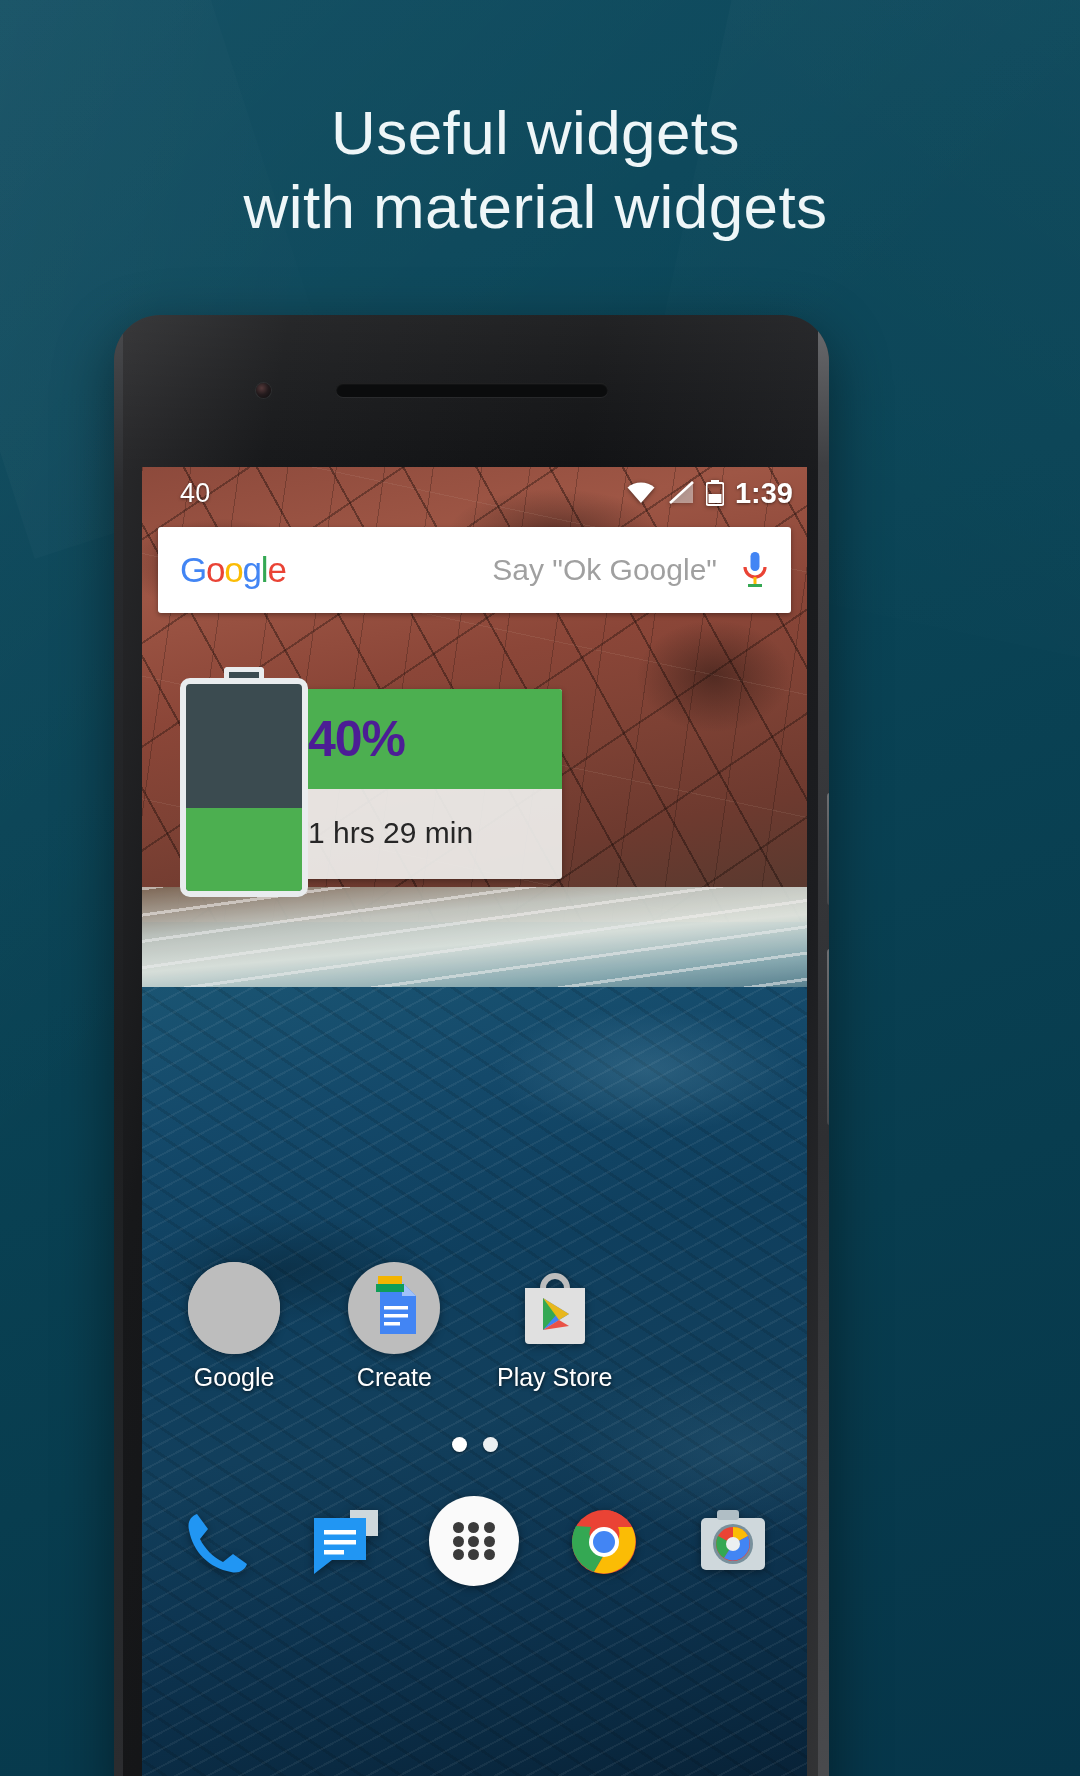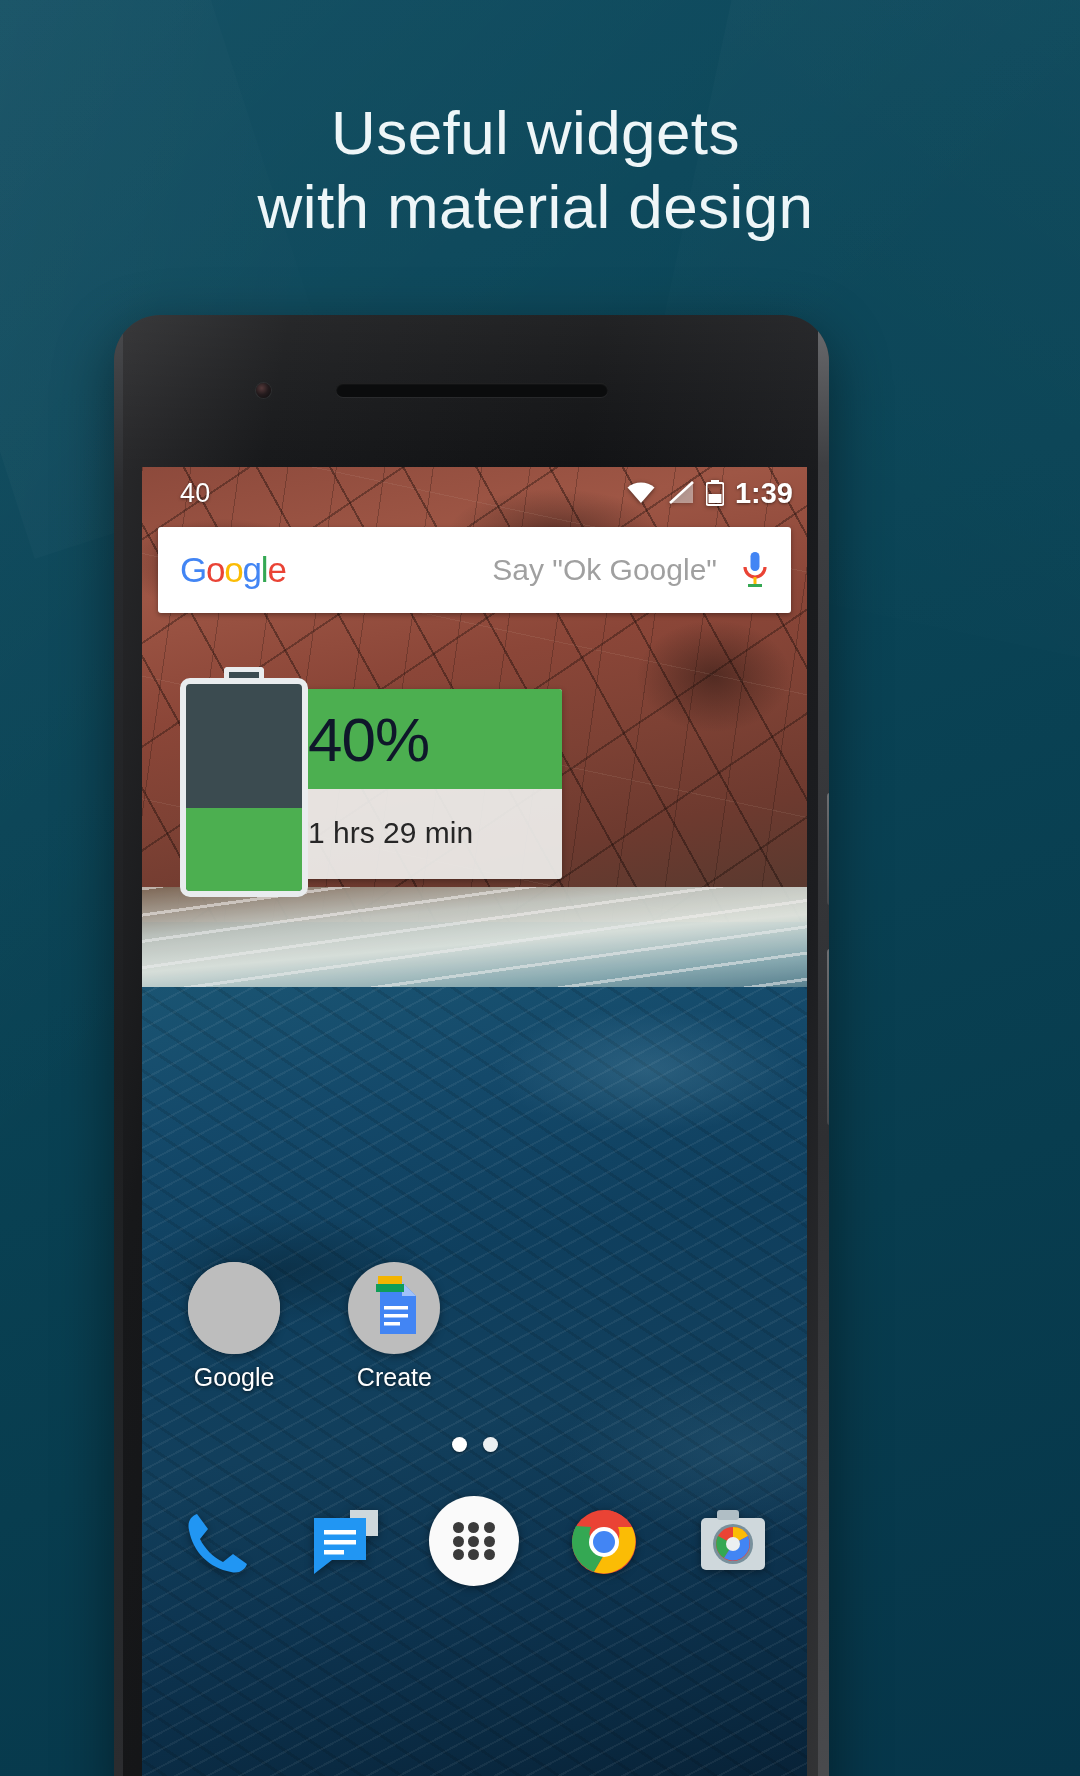--- a/index.html
+++ b/index.html
@@ -190,21 +190,21 @@
     position:absolute; left:110px; top:22px; width:272px; height:190px;
     background:rgba(240,240,238,0.92);
     border-radius:3px;
     box-shadow:0 2px 6px rgba(0,0,0,0.3);
     overflow:hidden;
   }
   .bw-head{
     height:100px; background:#4caf50;
     display:flex; align-items:center; padding-left:18px;
   }
-  .bw-pct{ color:#0f172a; font-size:62px; font-weight:400; letter-spacing:-1px; }
+  .bw-pct{ color:#4c1d95; font-size:50px; font-weight:700; letter-spacing:-1px; }
   .bw-sub{
     height:88px; display:flex; align-items:center; padding-left:18px;
     color:#262626; font-size:30px; font-weight:400;
   }
 
   
   #appgrid{
     position:absolute; left:0; right:0; top:795px; height:160px;
     z-index:4; display:flex; padding:0 12px;
   }
@@ -248,21 +248,21 @@
     position:absolute; width:11px; height:11px; border-radius:50%; background:#3b3b3b;
   }
 </style>
 </head>
 <body>
 
 <div id="backdrop"></div>
 
 <div id="headline">
   <span class="l">Useful widgets</span>
-  <span class="l">with material design</span>
+  <span class="l">with material widgets</span>
 </div>
 
 <div id="phone">
   <div class="phone-body">
     <div class="phone-top-glow"></div>
     <div class="phone-hl-left"></div>
     <div class="phone-hl-right"></div>
     <div class="earpiece"></div>
     <div class="front-cam"></div>
 
@@ -355,20 +355,33 @@
               <rect x="36" y="52" width="24" height="3.5" fill="#fff"></rect>
               <rect x="36" y="60" width="16" height="3.5" fill="#fff"></rect>
               <path d="M30 14 h24 v9 h-24 z" fill="#F4B400"></path>
               <path d="M28 22 h28 v8 h-28 z" fill="#0F9D58"></path>
             </svg>
           </div>
           <div class="app-lb">Create</div>
         </div>
 
 
+        <div class="app">
+          <div class="app-ic">
+            <svg width="92" height="92" viewBox="0 0 92 92">
+              <path d="M16 26 h60 v52 a4 4 0 0 1 -4 4 h-52 a4 4 0 0 1 -4 -4 z" fill="#e0e0e0"></path>
+              <path d="M34 26 a12 12 0 0 1 24 0" fill="none" stroke="#bdbdbd" stroke-width="6"></path>
+              <path d="M34 36 l26 16 l-26 16 z" fill="#4285F4"></path>
+              <path d="M34 36 l14 16 l-14 16 z" fill="#34A853"></path>
+              <path d="M34 36 l26 16 l-10 6 z" fill="#FBBC05" opacity="0.9"></path>
+              <path d="M34 68 l16 -10 l10 6 z" fill="#EA4335" opacity="0.9"></path>
+            </svg>
+          </div>
+          <div class="app-lb">Play Store</div>
+        </div>
 
       </div>
 
       <div id="dots">
         <span class="d"></span>
         <span class="d dim"></span>
       </div>
 
       <div id="dock">
 

